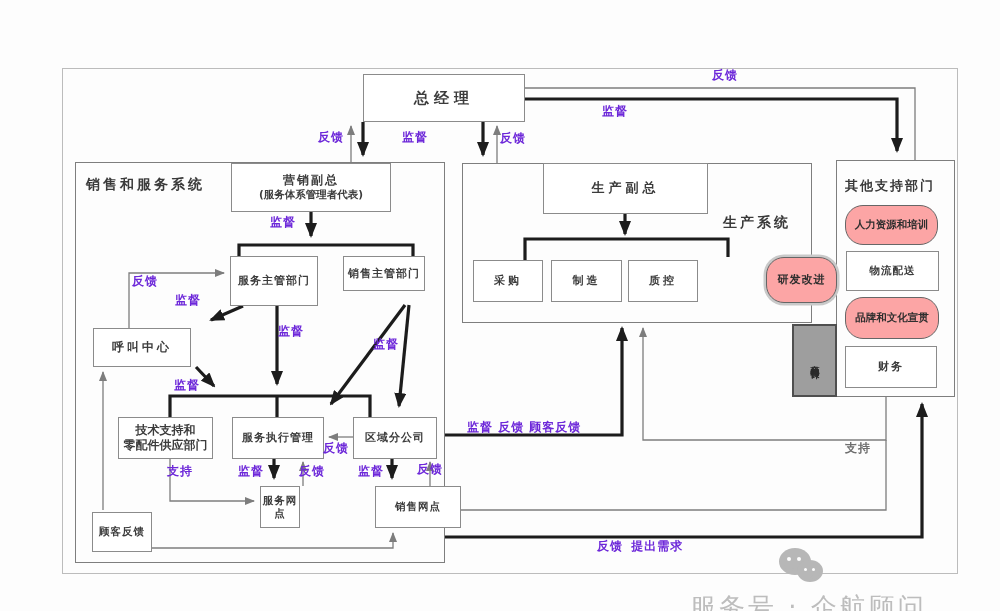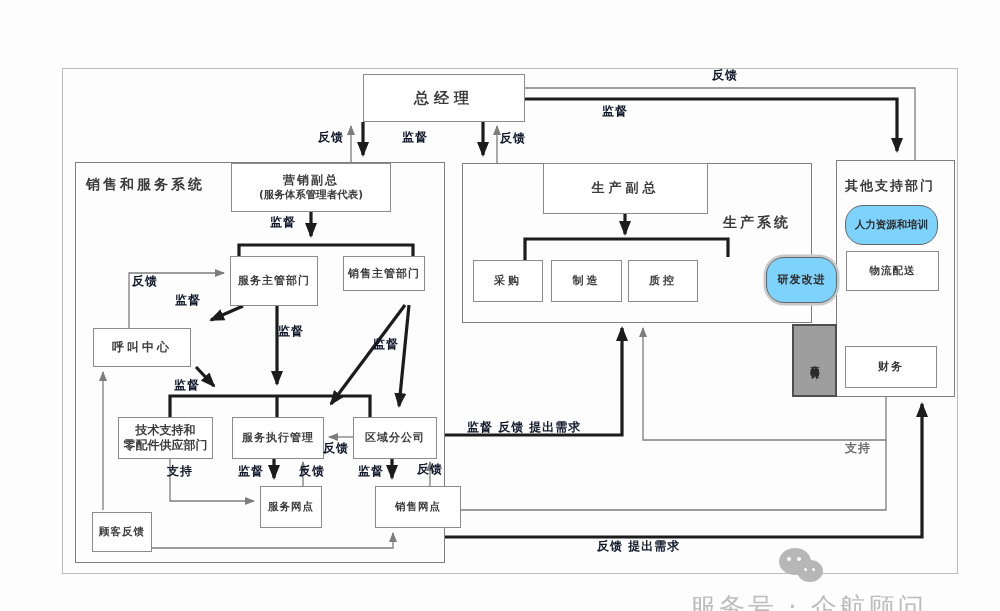--- a/index.html
+++ b/index.html
@@ -9,29 +9,29 @@
   }
   .container-box{position:absolute;border:1.5px solid #7e7e7e;box-sizing:border-box;background:transparent;}
   .outer-frame{position:absolute;border:1px solid #bcbcbc;box-sizing:border-box;}
   svg.lines{position:absolute;left:0;top:0;}
   .box{
     position:absolute;background:#fff;border:1.5px solid #8b8b8b;box-sizing:border-box;
     display:flex;flex-direction:column;align-items:center;justify-content:center;
     text-align:center;color:#3c3c3c;font-weight:600;letter-spacing:2px;line-height:1.25;
   }
   .box .sub{font-weight:600;letter-spacing:0;}
-  .gray{background:#7dd3fc;border-color:#666;color:#2e2e2e;border-radius:18px;}
+  .gray{background:#fca5a5;border-color:#666;color:#2e2e2e;border-radius:18px;}
   .rd-shadow{box-shadow:0 0 0 2.5px #c9c9c9;}
   .vbox{
     position:absolute;background:#9e9e9e;border:2px solid #4f4f4f;box-sizing:border-box;
     display:flex;align-items:center;justify-content:center;color:#2b2b2b;
   }
   .vbox span{writing-mode:vertical-rl;text-orientation:upright;font-size:9px;font-weight:700;letter-spacing:1px;line-height:1;}
   .sec-title{position:absolute;font-weight:700;color:#3a3a3a;letter-spacing:3px;white-space:nowrap;}
-  .lbl{position:absolute;font-size:12px;font-weight:600;color:#0f172a;white-space:nowrap;letter-spacing:1px;}
+  .lbl{position:absolute;font-size:12px;font-weight:600;color:#6d28d9;white-space:nowrap;letter-spacing:1px;}
   .watermark{position:absolute;display:flex;align-items:center;color:#bdbdbd;flex-direction:column;}
   .wm-text{font-size:26px;letter-spacing:3px;color:#bdbdbd;font-weight:400;white-space:nowrap;}
   .wm-icon{position:relative;width:52px;height:42px;margin-right:6px;}
   .wm-b1{position:absolute;left:0;top:0;width:32px;height:27px;border-radius:50%;background:#b7b7b7;}
   .wm-b1:after{content:"";position:absolute;left:3px;bottom:-4px;width:0;height:0;border:6px solid transparent;border-top-color:#b7b7b7;transform:rotate(18deg);}
   .wm-b2{position:absolute;left:18px;top:12px;width:26px;height:22px;border-radius:50%;background:#b7b7b7;}
   .wm-b2:after{content:"";position:absolute;right:2px;bottom:-3px;width:0;height:0;border:5px solid transparent;border-top-color:#b7b7b7;transform:rotate(-18deg);}
   .eye{position:absolute;width:4px;height:4px;border-radius:50%;background:#fdfdfd;}
 </style>
 </head>
@@ -107,58 +107,59 @@
   <div class="box" style="left:343px;top:256px;width:82px;height:35px;font-size:11px;letter-spacing:1px;">销售主管部门</div>
   <div class="box" style="left:93px;top:328px;width:98px;height:39px;font-size:12px;letter-spacing:3px;">呼叫中心</div>
 
   <div class="box" style="left:118px;top:417px;width:95px;height:42px;font-size:12px;letter-spacing:0;">
     <span>技术支持和</span>
     <span>零配件供应部门</span>
   </div>
 
   <div class="box" style="left:232px;top:417px;width:92px;height:42px;font-size:11px;letter-spacing:1px;">服务执行管理</div>
   <div class="box" style="left:353px;top:417px;width:84px;height:42px;font-size:11px;letter-spacing:1px;">区域分公司</div>
-  <div class="box" style="left:260px;top:486px;width:62px;height:42px;font-size:10.5px;letter-spacing:1px;">服务网点</div>
+  <div class="box" style="left:260px;top:486px;width:40px;height:42px;font-size:10.5px;letter-spacing:1px;">服务网点</div>
   <div class="box" style="left:375px;top:486px;width:86px;height:42px;font-size:10.5px;letter-spacing:1px;">销售网点</div>
   <div class="box" style="left:92px;top:512px;width:60px;height:40px;font-size:10.5px;letter-spacing:1px;">顾客反馈</div>
 
   <div class="box" style="left:543px;top:163px;width:165px;height:51px;font-size:13px;letter-spacing:4px;">生产副总</div>
   <div class="box" style="left:473px;top:260px;width:70px;height:42px;font-size:11px;letter-spacing:3px;">采购</div>
   <div class="box" style="left:551px;top:260px;width:71px;height:42px;font-size:11px;letter-spacing:3px;">制造</div>
   <div class="box" style="left:628px;top:260px;width:70px;height:42px;font-size:11px;letter-spacing:3px;">质控</div>
   <div class="box gray rd-shadow" style="left:718px;top:257px;width:71px;height:46px;font-size:11px;letter-spacing:1px;margin-left:48px;">研发改进</div>
 
   <div class="vbox" style="left:792px;top:324px;width:45px;height:73px;">
     <span>商品物料设计</span>
   </div>
 
   <div class="box gray" style="left:845px;top:205px;width:93px;height:40px;font-size:10.5px;letter-spacing:0;">人力资源和培训</div>
   <div class="box" style="left:846px;top:251px;width:93px;height:40px;font-size:10.5px;letter-spacing:1px;">物流配送</div>
+  <div class="box gray" style="left:845px;top:297px;width:94px;height:42px;font-size:10.5px;letter-spacing:0;">品牌和文化宣贯</div>
   <div class="box" style="left:845px;top:346px;width:92px;height:42px;font-size:11px;letter-spacing:2px;">财务</div>
 
   <div class="lbl" style="left:318px;top:129px;">反馈</div>
   <div class="lbl" style="left:402px;top:129px;">监督</div>
   <div class="lbl" style="left:500px;top:130px;">反馈</div>
   <div class="lbl" style="left:712px;top:67px;">反馈</div>
   <div class="lbl" style="left:602px;top:103px;">监督</div>
   <div class="lbl" style="left:270px;top:214px;">监督</div>
   <div class="lbl" style="left:132px;top:273px;">反馈</div>
   <div class="lbl" style="left:175px;top:292px;">监督</div>
   <div class="lbl" style="left:278px;top:323px;">监督</div>
   <div class="lbl" style="left:174px;top:377px;">监督</div>
   <div class="lbl" style="left:373px;top:336px;">监督</div>
-  <div class="lbl" style="left:467px;top:419px;">监督  反馈  提出需求</div>
+  <div class="lbl" style="left:467px;top:419px;">监督  反馈  顾客反馈</div>
   <div class="lbl" style="left:323px;top:440px;">反馈</div>
   <div class="lbl" style="left:238px;top:463px;">监督</div>
   <div class="lbl" style="left:299px;top:463px;">反馈</div>
   <div class="lbl" style="left:358px;top:463px;">监督</div>
   <div class="lbl" style="left:417px;top:461px;">反馈</div>
   <div class="lbl" style="left:167px;top:463px;">支持</div>
   <div class="lbl" style="left:845px;top:440px;color:#6e6e6e;">支持</div>
-  <div class="lbl" style="left:597px;top:538px;">反馈  提出需求</div>
+  <div class="lbl" style="left:597px;top:538px;font-family:Liberation Mono, monospace;">反馈  提出需求</div>
 
   <div class="watermark" style="left:690px;top:548px;">
     <span class="wm-icon">
       <span class="wm-b1"></span>
       <span class="eye" style="left:8px;top:9px;"></span>
       <span class="eye" style="left:18px;top:9px;"></span>
       <span class="wm-b2"></span>
       <span class="eye" style="left:25px;top:20px;width:3px;height:3px;"></span>
       <span class="eye" style="left:33px;top:20px;width:3px;height:3px;"></span>
     </span>

